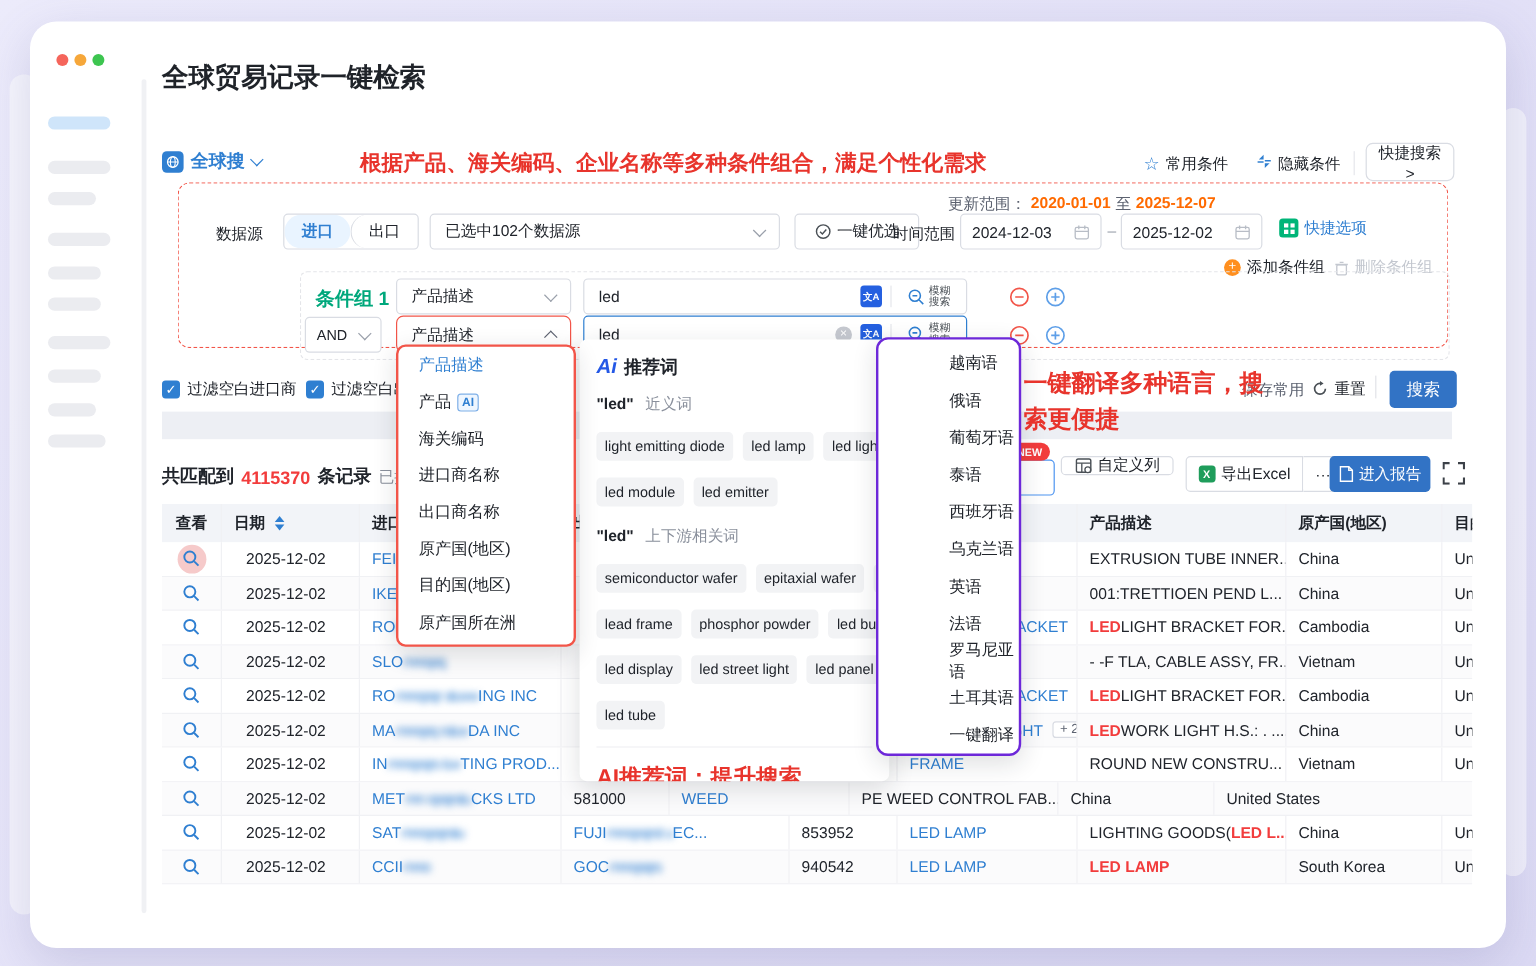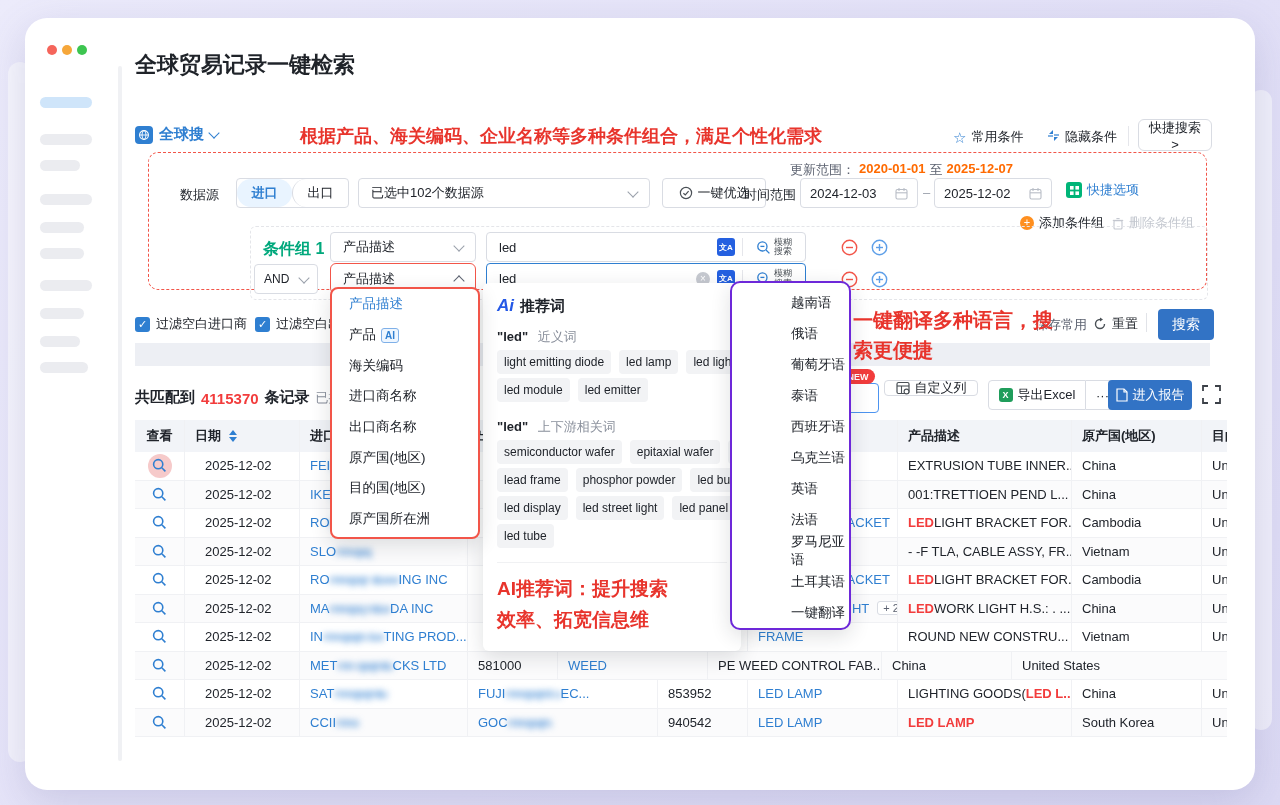--- a/index.html
+++ b/index.html
@@ -45,21 +45,21 @@
   .circle-op{width:17px;height:17px;}
   
   .dashed-red{position:absolute;border:1.6px dashed #f25549;border-radius:10px;}
   .dotted-gray{position:absolute;border:1px dashed #e4e5e9;border-radius:6px;}
   
   .panel{position:absolute;background:#fff;box-shadow:0 6px 20px rgba(31,35,41,.14);}
   .menu{border:2px solid #f25549;border-radius:8px;}
   .menu .mi{height:30.7px;display:flex;align-items:center;padding-left:17px;font-size:13.5px;color:#20242b;gap:5px;}
   .menu .mi.act{color:#2f7fd1;}
   .ai-badge{font-size:10px;color:#2f7fd1;border:1px solid #7fb0e8;background:#eef6ff;border-radius:3px;padding:0 3px;line-height:13px;font-weight:bold;}
-  .tagrow{display:flex;gap:8px;margin-top:4px;white-space:nowrap;}
+  .tagrow{display:flex;gap:8px;margin-top:14px;white-space:nowrap;}
   .tag{background:#f2f3f5;border-radius:4px;padding:5px 7px;font-size:12px;color:#20242b;}
   .lang{border:2px solid #6d28d9;border-radius:10px;padding-left:44px;}
   .lang .li{height:31px;display:flex;align-items:center;padding-left:15px;font-size:13.5px;color:#20242b;}
   
   .cb{width:15px;height:15px;border-radius:3px;background:#2f7fd1;color:#fff;font-size:11px;display:inline-flex;align-items:center;justify-content:center;}
   
   .tbl{position:absolute;left:135px;top:420px;width:1092px;overflow:hidden;background:#fff;font-size:13px;}
   .trow{display:flex;height:28.5px;align-items:center;border-bottom:1px solid #f0f1f4;box-sizing:border-box;background:#fff;}
   .trow.alt{background:#fbfbfc;}
   .thead{display:flex;height:32px;align-items:center;background:#f2f4f8;font-weight:bold;}

